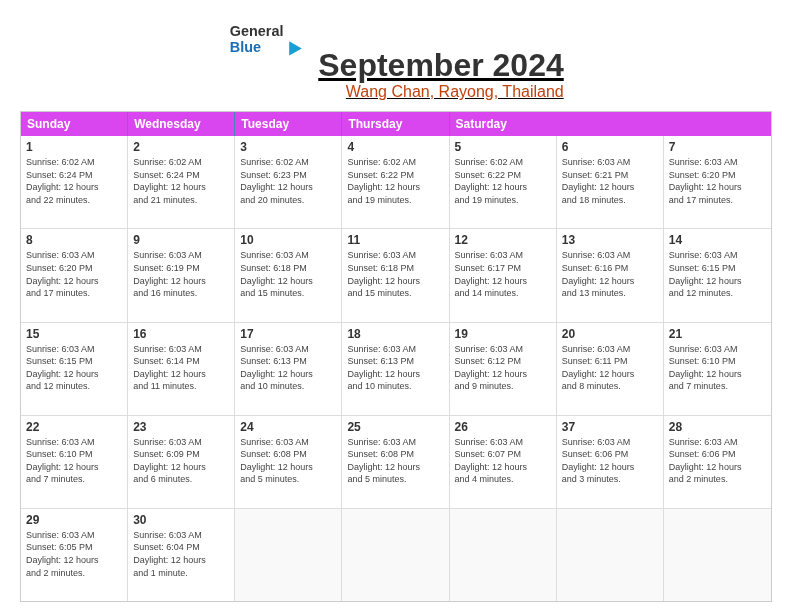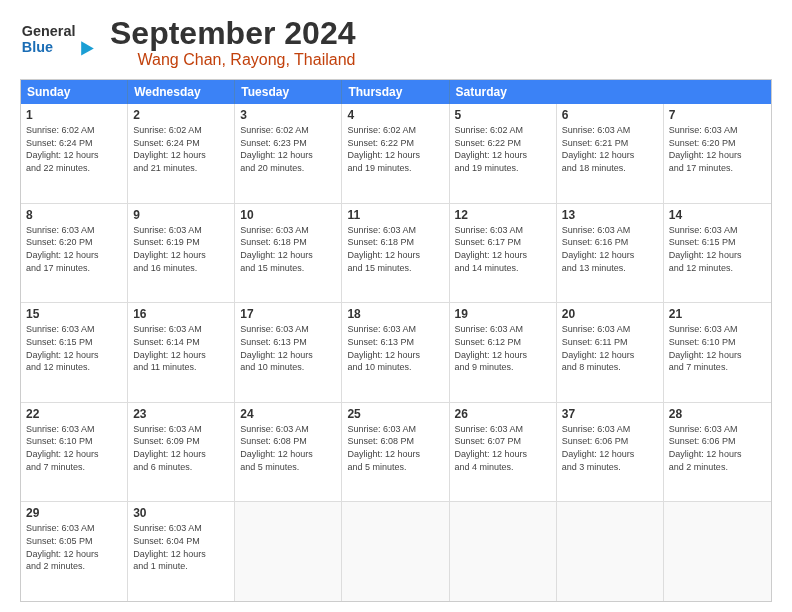--- a/index.html
+++ b/index.html
@@ -12,31 +12,33 @@
     }
     .page {
       width: 792px;
       height: 612px;
       padding: 16px 20px 10px 20px;
       display: flex;
       flex-direction: column;
     }
     .header {
       display: flex;
-      justify-content: flex-start;
+      justify-content: center;
       align-items: flex-start;
       margin-bottom: 10px;
+      text-decoration: underline;
     }
     .logo {
       display: flex;
       flex-direction: column;
       align-items: flex-start;
     }
     .title-block {
       text-align: right;
+      margin-top: 32px;
     }
     .title-block h1 {
       font-size: 32px;
       font-weight: bold;
       color: #333;
       line-height: 1.1;
     }
     .title-block h2 {
       font-size: 16px;
       color: #c2410c;
@@ -44,21 +46,21 @@
     }
     .calendar {
       flex: 1;
       display: flex;
       flex-direction: column;
       border: 1px solid #ccc;
     }
     .cal-header {
       display: grid;
       grid-template-columns: repeat(7, 1fr);
-      background: #3b82f6;
+      background: #d946ef;
     }
     .cal-header-cell {
       color: #fff;
       font-weight: bold;
       font-size: 12px;
       padding: 5px 6px;
       border-right: 1px solid #4a82c4;
     }
     .cal-header-cell:last-child { border-right: none; }
     .cal-body {

